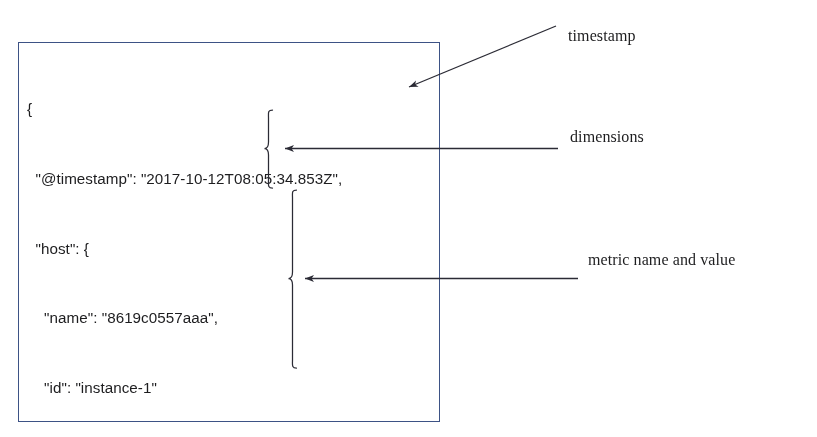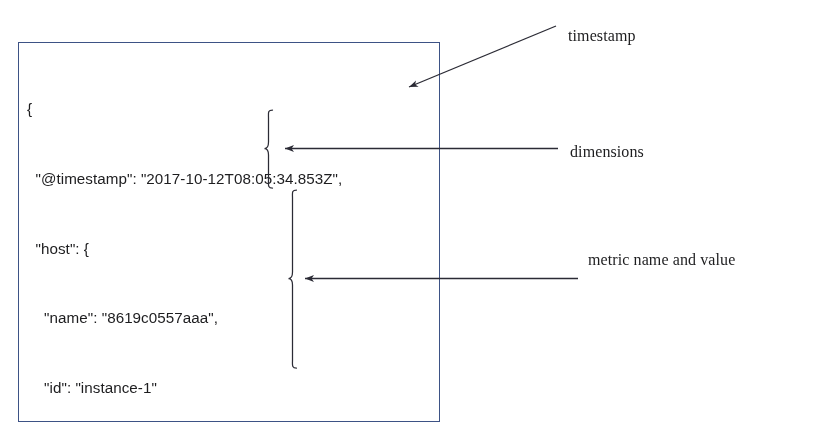--- a/index.html
+++ b/index.html
@@ -57,21 +57,21 @@
   
   .callout-label {
     position: absolute;
     font-family: Liberation Serif, serif;
     font-size: 16px;
     color: #1d1d1f;
     white-space: nowrap;
     letter-spacing: 0.1px;
   }
   #label-timestamp { left: 568px; top: 27px; }
-  #label-dimensions { left: 570px; top: 143px; }
+  #label-dimensions { left: 570px; top: 128px; }
   #label-metric { left: 588px; top: 251px; }
 </style>
 </head>
 <body>
 
 <div id="json-box">
   <div id="json-code">
     <span class="json-line">{</span>
     <span class="json-line">  "@timestamp": "2017-10-12T08:05:34.853Z",</span>
     <span class="json-line">  "host": {</span>

